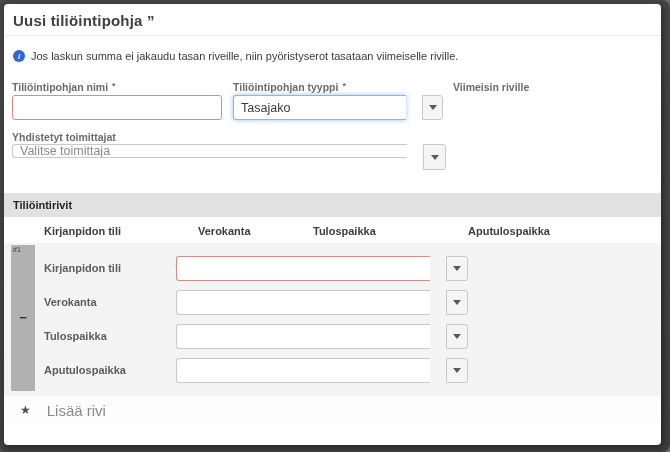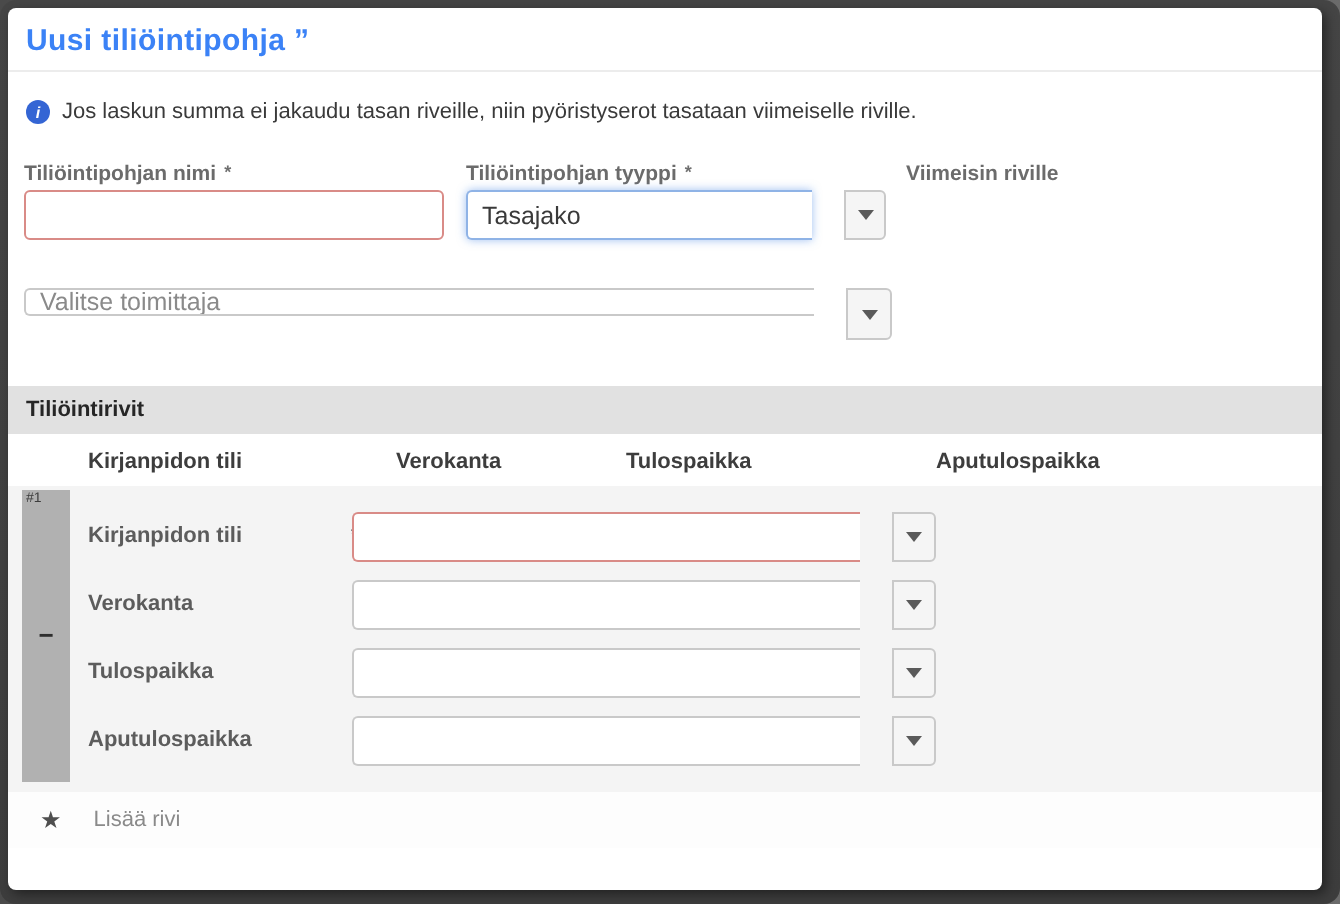--- a/index.html
+++ b/index.html
@@ -15,21 +15,21 @@
     background: linear-gradient(180deg, #454545, #3d3d3d);
     border-radius:8px;
   }
   .content {
     position:absolute; left:4px; top:4px; width:657px; height:441px;
     background:#ffffff; border-radius:4px; overflow:hidden;
     box-shadow: 2px 2px 6px rgba(0,0,0,.45);
   }
   
   .page-header { height:32px; border-bottom:1px solid #ececec; padding:8px 0 0 9px; }
-  .page-title { font-size:15px; font-weight:600; color:#3b82f6; letter-spacing:.2px; }
+  .page-title { font-size:15px; font-weight:600; color:#404040; letter-spacing:.2px; }
   
   .info-row { display:flex; align-items:center; gap:6px; padding:14px 9px 10px 9px; }
   .info-icon {
     width:12px; height:12px; border-radius:50%; background:#3465d4; color:#fff;
     font-size:8px; font-weight:bold; display:inline-flex; align-items:center;
     justify-content:center; flex:0 0 12px; font-style:italic;
   }
   .info-text { font-size:11px; color:#3a3a3a; }
   
   .section-bar {
@@ -77,21 +77,21 @@
     font-size:13px; font-weight:bold; color:#2e2e2e; line-height:18px; cursor:pointer;
   }
   .r-label { position:absolute; left:40px; width:135px; font-size:11px; font-weight:600;
     color:#5c5c5c; display:flex; justify-content:space-between; }
   
   .add-row {
     height:28px; background:#fdfdfd; display:flex; align-items:center; gap:16px;
     padding-left:16px; cursor:pointer;
   }
   .star-icon { font-size:12px; color:#4f4f4f; }
-  .add-row-label { font-size:11px; color:#8a8a8a; }
+  .add-row-label { font-size:15px; color:#8a8a8a; }
 </style>
 </head>
 <body>
 
 <div class="frame"></div>
 <div class="content">
 
   <div class="page-header">
     <span class="page-title">Uusi tiliöintipohja ”</span>
   </div>
@@ -117,20 +117,23 @@
       <input class="tbox" value="Tasajako" style="">
       <button class="combo-btn">
         <span class="caret"></span>
       </button>
     </div>
 
     <div class="f-label" style="left:449px; top:9px; width:200px;">
       <span>Viimeisin riville</span>
     </div>
 
+    <div class="f-label" style="left:8px; top:59px; width:210px;">
+      <span>Yhdistetyt toimittajat</span>
+    </div>
     <div class="combo" style="left:8px; top:72px; width:434px;">
       <input class="tbox" style="height: 14px;" placeholder="Valitse toimittaja">
       <button class="combo-btn" style="height:26px;">
         <span class="caret"></span>
       </button>
     </div>
   </div>
 
   <div class="section-bar">Tiliöintirivit</div>
 

